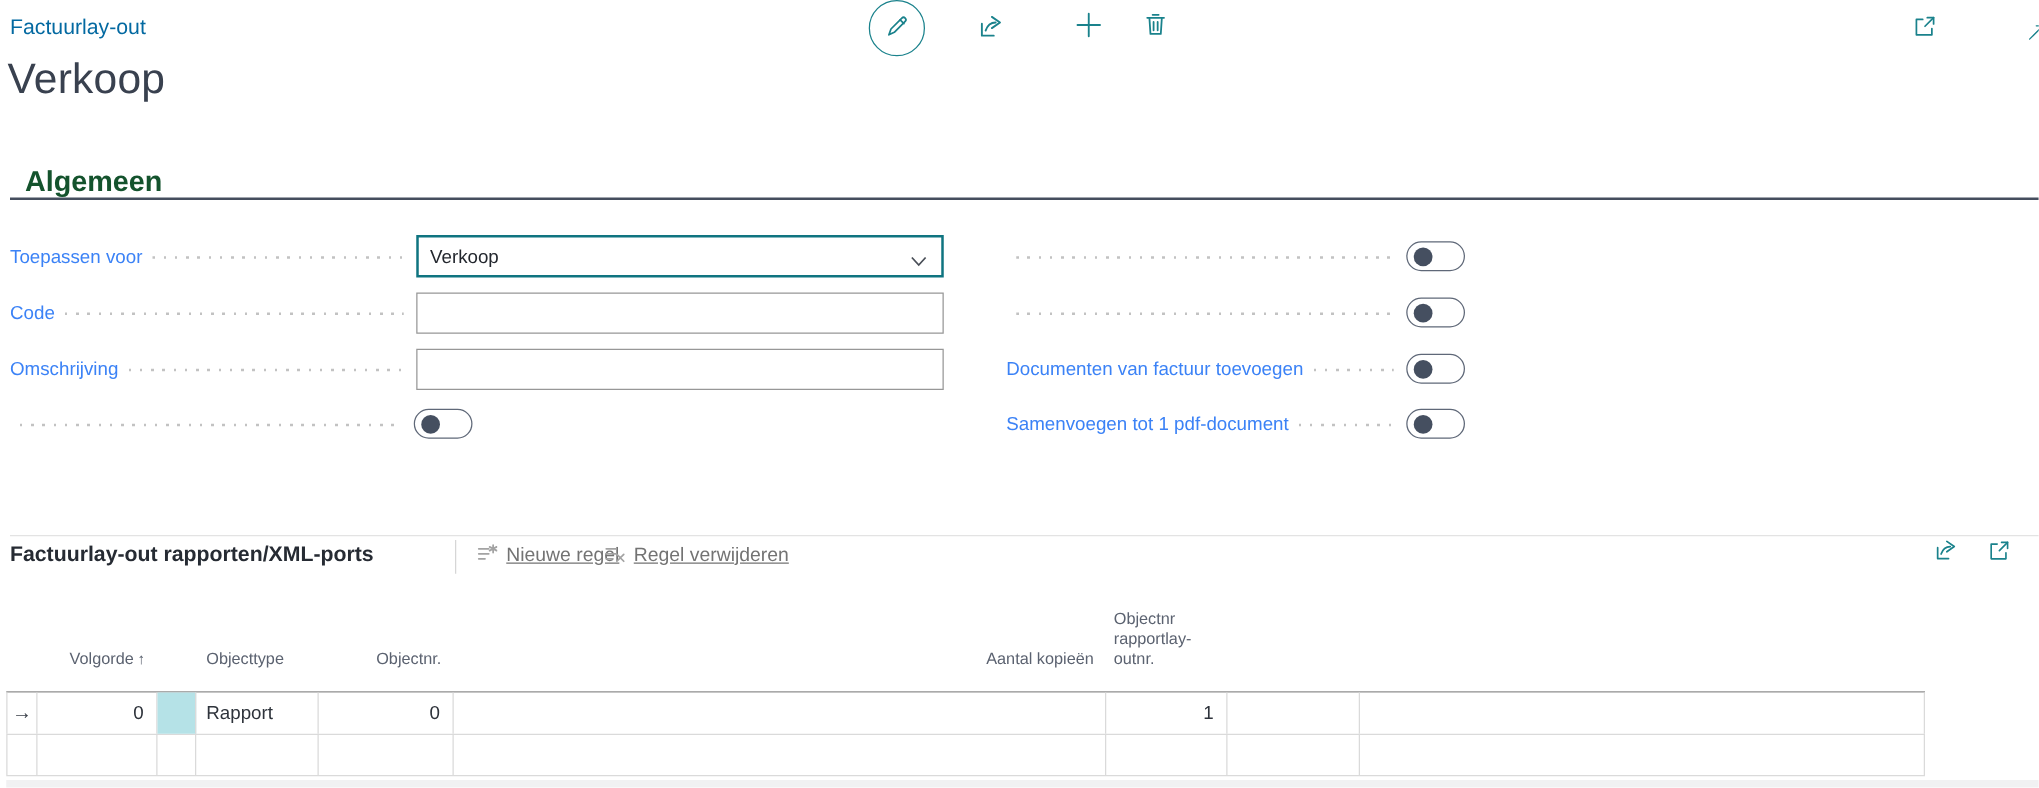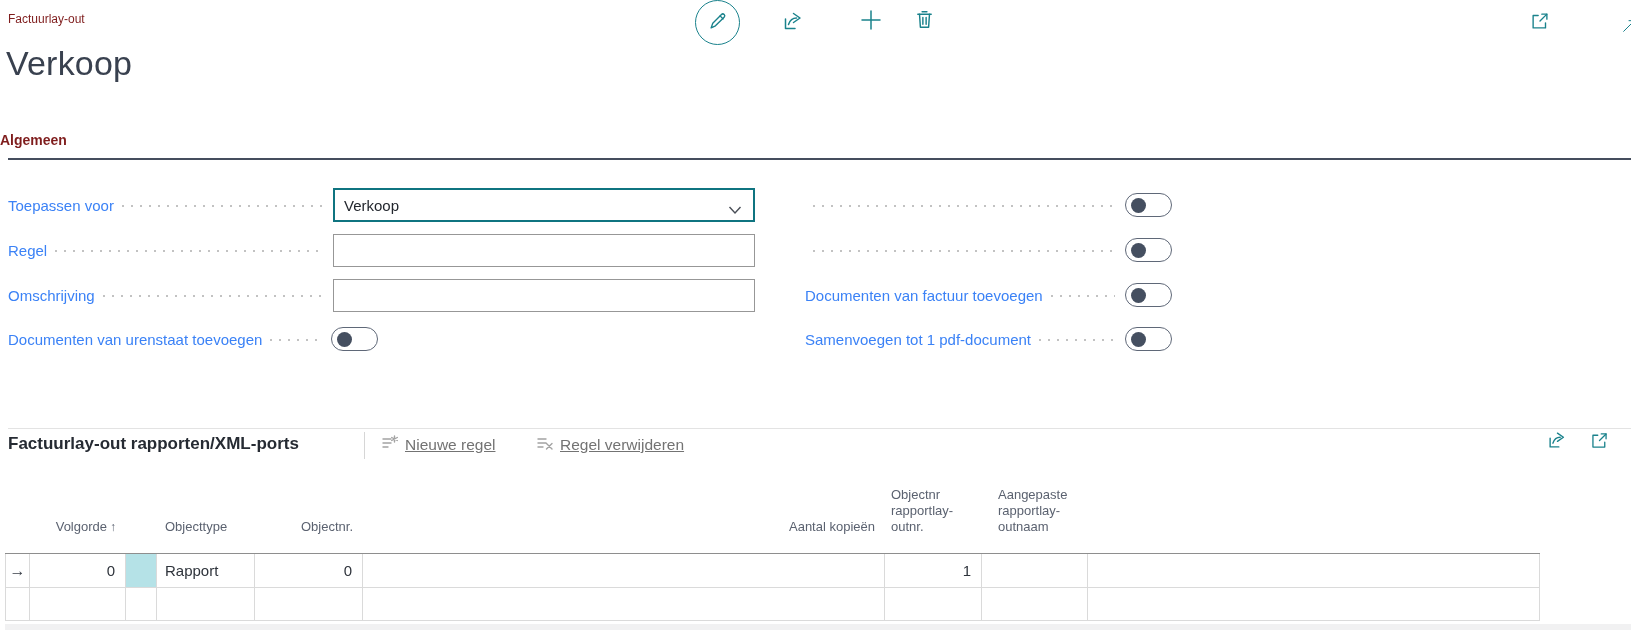--- a/index.html
+++ b/index.html
@@ -7,34 +7,34 @@
   body {
     position: relative;
     font-family: "Liberation Sans", sans-serif;
     background: #ffffff;
     overflow: hidden;
     color: #3f4654;
   }
   .abs { position: absolute; }
 
   
-  #caption { left:8px; top:12px; font-size:12px; color:#7f1d1d; }
+  #caption { left:8px; top:12px; font-size:17px; color:#0369a1; }
   #title   { left:6px; top:44px; font-size:34px; font-weight:300; color:#39414f; letter-spacing:.2px; }
 
   .iconbtn { display:flex; align-items:center; justify-content:center; cursor:pointer; background:none; border:none; }
   #edit-btn { left:695px; top:0; width:45px; height:45px; border:1.5px solid #1a828c; border-radius:50%; }
   #share-btn  { left:780px; top:9px;  width:26px; height:26px; }
   #add-btn    { left:857px; top:8px;  width:27px; height:27px; }
   #delete-btn { left:912px; top:8px;  width:25px; height:25px; }
   #popout-btn { left:1528px; top:11px; width:23px; height:23px; }
   #clipped-btn { right:-6px; top:14px; width:16px; height:24px; overflow:hidden; }
   .teal-ic { stroke:#1a828c; fill:none; stroke-width:1.5; stroke-linecap:round; stroke-linejoin:round; }
 
   
-  #general-title { left:0; top:132px; font-size:14px; font-weight:600; color:#7f1d1d; cursor:pointer; }
+  #general-title { left:20px; top:132px; font-size:23px; font-weight:600; color:#14532d; cursor:pointer; }
   #general-underline { left:8px; right:0; top:158px; height:2px; background:#454e5e; }
 
   .frow { position:absolute; display:flex; align-items:center; height:34px; }
   .frow.l  { left:8px; width:747px; }
   .frow.lt { left:8px; width:370px; }
   .frow.r  { left:805px; width:367px; }
   .r1 { top:188px; } .r2 { top:233px; } .r3 { top:278px; } .r4 { top:322px; }
 
   .flabel { font-size:15px; color:#3b82f6; white-space:nowrap; }
   .leader { flex:1 1 auto; height:2px; margin:2px 10px 0 8px; min-width:6px;
@@ -52,21 +52,21 @@
   .toggle::after { content:''; position:absolute; left:5px; top:4px; width:15px; height:15px;
                    border-radius:50%; background:#454f60; }
 
   
   #sub-divider { left:8px; right:0; top:428px; height:1px; background:#e3e3e3; }
   #sub-title { left:8px; top:434px; font-size:17px; font-weight:700; color:#262b33; }
   #sub-vdiv { left:364px; top:432px; width:1px; height:27px; background:#d6d6d6; }
   .sub-action { position:absolute; display:flex; align-items:center; gap:7px;
                 color:#737373; font-size:15.5px; cursor:default;text-decoration:underline; }
   #action-new { left:381px; top:434px; }
-  #action-del { left:536px; top:434px; }
+  #action-del { left:483px; top:434px; }
   .gray-ic { stroke:#a3a3a3; fill:none; stroke-width:1.4; stroke-linecap:round; stroke-linejoin:round; }
   #grid-share-btn  { left:1545px; top:430px; width:23px; height:23px; }
   #grid-popout-btn { left:1588px; top:430px; width:23px; height:23px; }
 
   
   .gridcols { display:grid; grid-template-columns:25px 96px 31px 98px 108px 522px 97px 106px 452px; }
   #thead { left:5px; top:490px; width:1535px; height:52px; align-items:end;
            padding-bottom:7px; color:#5b6270; font-size:13px; line-height:16px; }
   #thead .hc { overflow:hidden; }
   .h-right { text-align:right; padding-right:10px; }
@@ -158,37 +158,36 @@
     <span>Verkoop</span>
     <span class="chev">
       <svg width="14" height="10" viewBox="0 0 14 10" fill="none" stroke="#4a4f58" stroke-width="1.4">
         <path d="M1.5 2l5.5 6 5.5-6"></path>
       </svg>
     </span>
   </div>
 </div>
 
 <div class="frow l r2">
-  <span class="flabel">Regel</span>
+  <span class="flabel">Code</span>
   <span class="leader"></span>
   <div class="control">
     <input class="textbox" value="" style="">
   </div>
 </div>
 
 <div class="frow l r3">
   <span class="flabel">Omschrijving</span>
   <span class="leader"></span>
   <div class="control">
     <input class="textbox" value="" style="">
   </div>
 </div>
 
 <div class="frow lt r4">
-  <span class="flabel">Documenten van urenstaat toevoegen</span>
   <span class="leader"></span>
   <div class="toggle"></div>
 </div>
 
 <div class="frow r r1">
   <span class="leader"></span>
   <div class="toggle"></div>
 </div>
 
 <div class="frow r r2">
@@ -255,21 +254,20 @@
 <div class="abs gridcols" id="thead">
   <div class="hc"></div>
   <div class="hc h-right">
     <span>Volgorde</span><span class="sortarrow">↑</span>
   </div>
   <div class="hc"></div>
   <div class="hc h-left">Objecttype</div>
   <div class="hc h-right">Objectnr.</div>
   <div class="hc h-right">Aantal kopieën</div>
   <div class="hc h-pad6">Objectnr rapportlay-outnr.</div>
-  <div class="hc h-pad16">Aangepaste rapportlay-outnaam</div>
 </div>
 
 <div class="abs" id="tbody">
   <div class="gridcols trow">
     <div class="tcell arrowcell">→</div>
     <div class="tcell num">0</div>
     <div class="tcell selcell"></div>
     <div class="tcell">Rapport</div>
     <div class="tcell num">0</div>
     <div class="tcell"></div>

